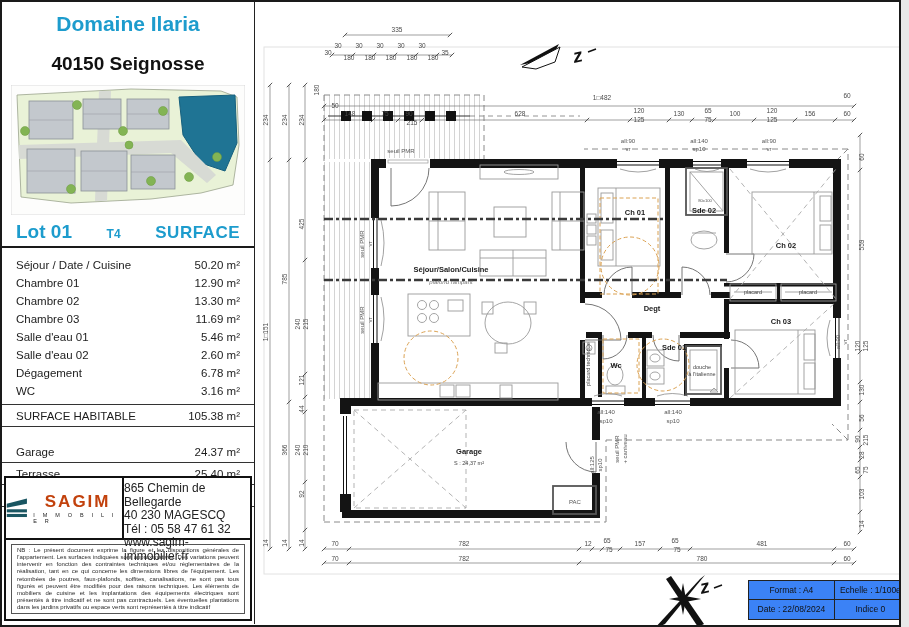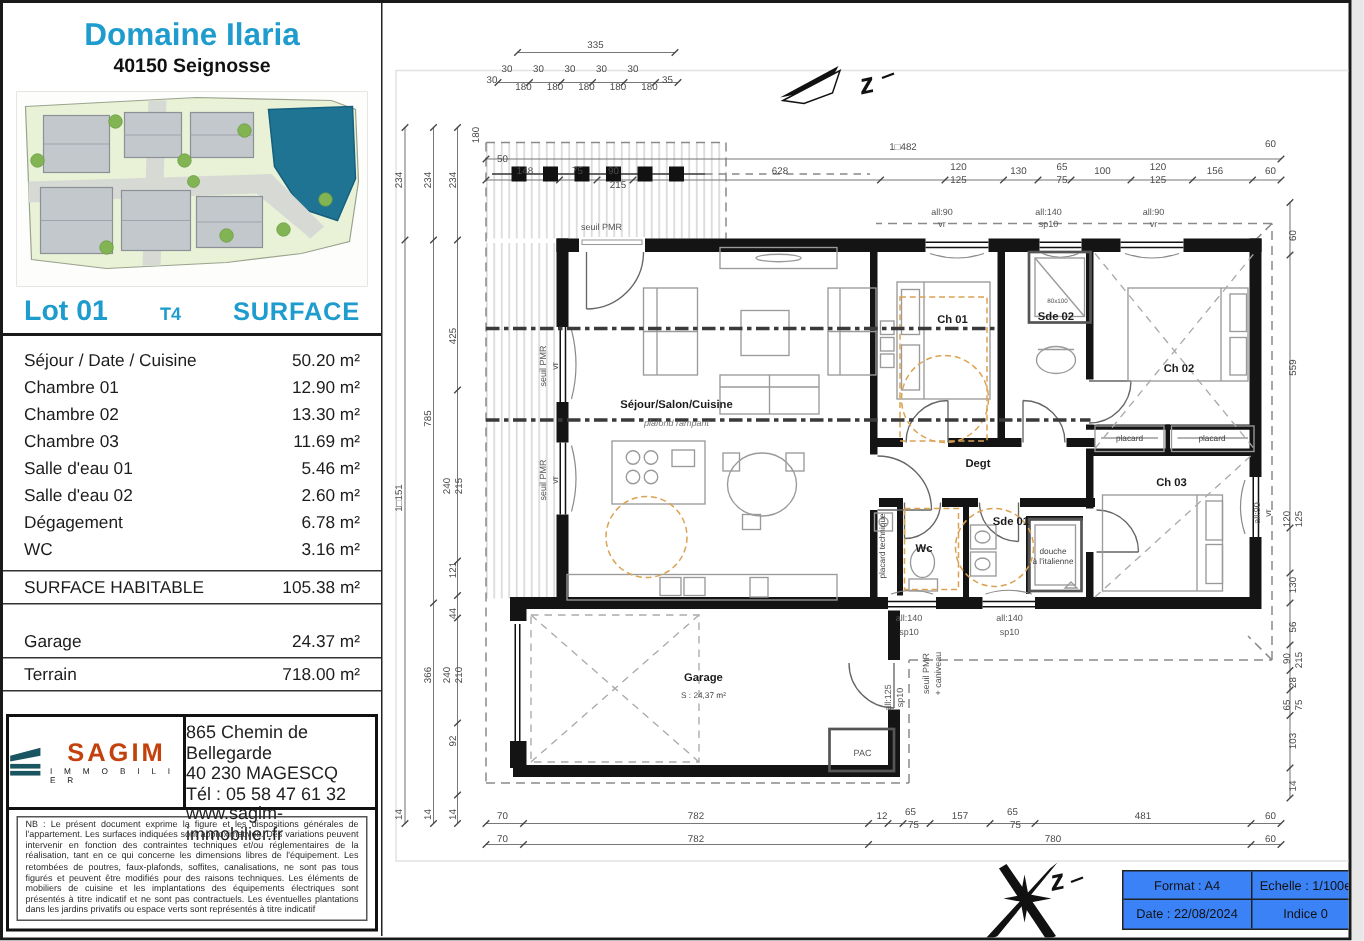--- a/index.html
+++ b/index.html
@@ -1,21 +1,21 @@
 <!DOCTYPE html>
 <html><head>
 <meta charset="utf-8">
 <style>
   html,body{margin:0;padding:0;background:#e8e8e8;}
   .page{position:relative;width:901px;height:627px;background:#fff;border:2.5px solid #1a1a1a;box-sizing:border-box;
         font-family:"Liberation Sans",sans-serif;overflow:hidden;}
   
   .sidebar{position:absolute;left:0;top:0;width:252px;height:622px;border-right:1.5px solid #222;}
   .title{margin-top:10px;text-align:center;font-size:21px;font-weight:bold;color:#1d9ccd;}
-  .subtitle{text-align:center;font-size:13px;font-weight:bold;color:#111;}
+  .subtitle{margin-top:17px;text-align:center;font-size:19px;font-weight:bold;color:#111;}
   .siteplan{display:block;margin:10px auto 0 auto;}
   .lot-header{display:flex;align-items:baseline;padding:6px 14px 3px 14px;border-bottom:2px solid #1a1a1a;}
   .lot-name{font-size:19px;font-weight:bold;color:#1d9ccd;}
   .lot-type{flex:1;text-align:center;font-size:12px;font-weight:bold;color:#1d9ccd;}
   .lot-col{font-size:17px;font-weight:bold;color:#1d9ccd;letter-spacing:.5px;}
   .trow{display:flex;justify-content:space-between;align-items:center;padding:0 14px;font-size:11.5px;color:#1c1c1c;height:18px;}
   .trows{margin-top:8px;}
   .trow.total{border-top:1.5px solid #333;border-bottom:1.5px solid #333;height:21px;margin-top:4px;}
   .extras{margin-top:14px;}
   .extras .trow{height:21px;border-bottom:1.5px solid #333;}
@@ -145,20 +145,24 @@
           <span>3.16 m²</span>
         </div>
       <div class="trow total">
           <span>SURFACE HABITABLE</span>
           <span>105.38 m²</span>
         </div>
       <div class="extras">
         <div class="trow">
             <span>Garage</span>
             <span>24.37 m²</span>
+          </div>
+        <div class="trow">
+            <span>Terrasse</span>
+            <span>25.40 m²</span>
           </div>
         <div class="trow">
             <span>Terrain</span>
             <span>718.00 m²</span>
           </div>
       </div>
     </div>
 
     <div class="agency-box">
       <div class="agency-top">

